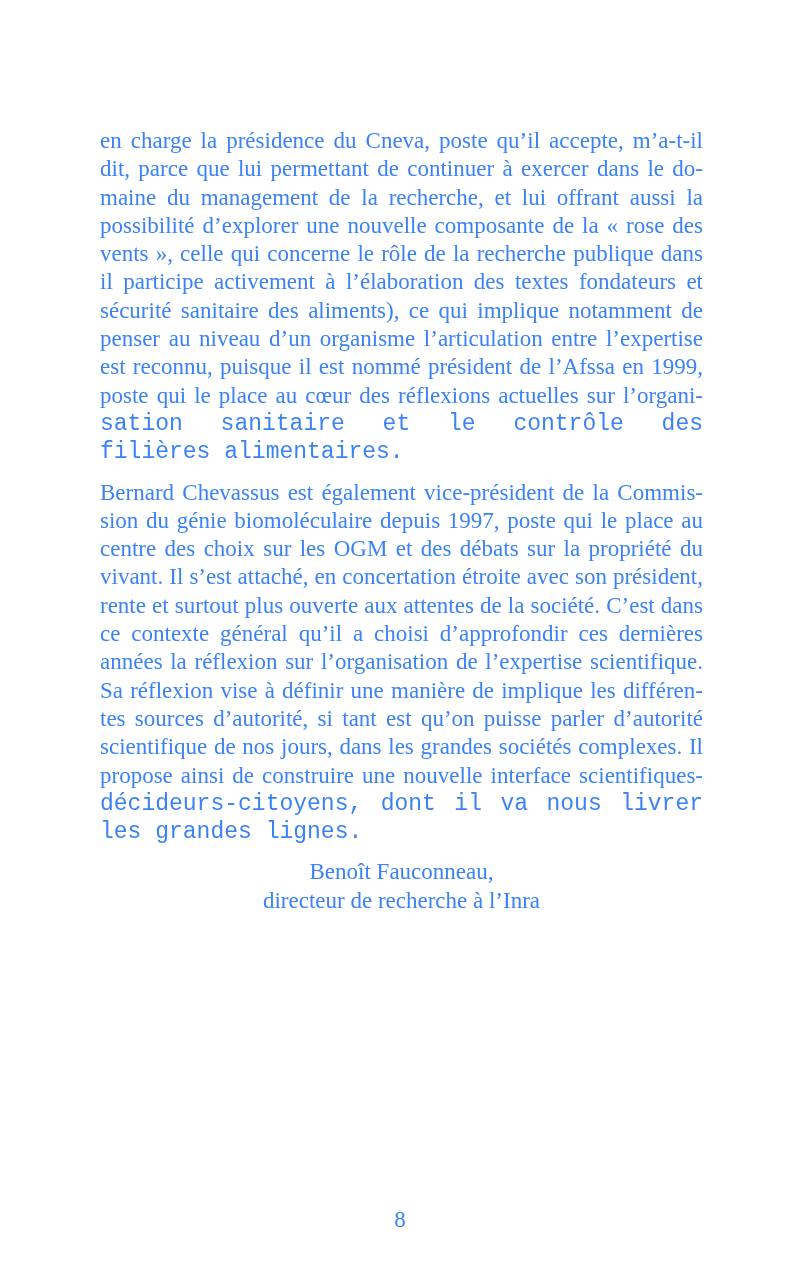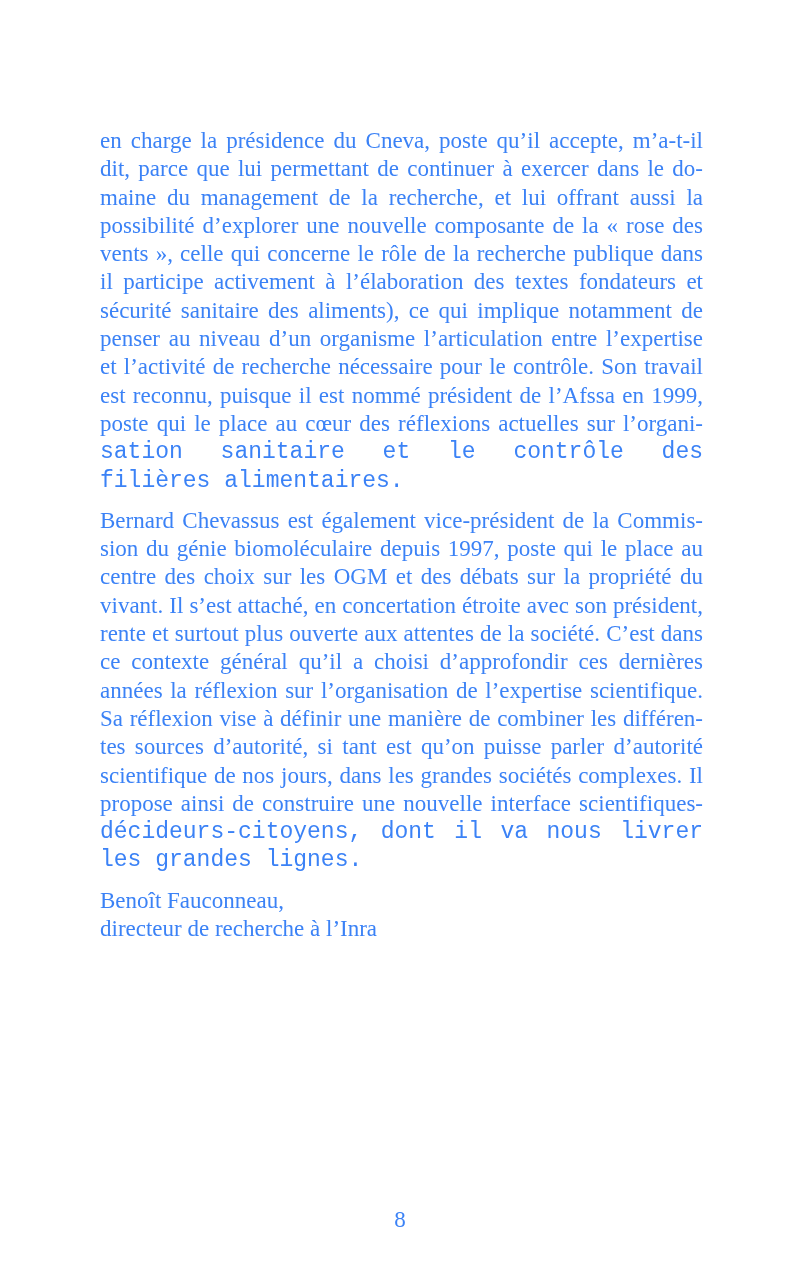--- a/index.html
+++ b/index.html
@@ -33,21 +33,21 @@
     -moz-text-align-last: justify;
     white-space: normal;
   }
   .line.last {
     text-align-last: left;
     font-family: Liberation Mono, monospace;
     -moz-text-align-last: left;
   }
   .signature {
     margin-top: 2px;
-    text-align: left;
+    text-align: center;
   }
   .page-number {
     position: absolute;
     top: 1206px;
     left: 0;
     width: 800px;
     text-align: center;
     font-size: 23px;
     line-height: 28px;
   }
@@ -59,34 +59,33 @@
   <div class="text-block">
     <div class="paragraph">
         <div class="line">en charge la présidence du Cneva, poste qu’il accepte, m’a-t-il</div>
         <div class="line">dit, parce que lui permettant de continuer à exercer dans le do-</div>
         <div class="line">maine du management de la recherche, et lui offrant aussi la</div>
         <div class="line">possibilité d’explorer une nouvelle composante de la « rose des</div>
         <div class="line">vents », celle qui concerne le rôle de la recherche publique dans</div>
         <div class="line">il participe activement à l’élaboration des textes fondateurs et</div>
         <div class="line">sécurité sanitaire des aliments), ce qui implique notamment de</div>
         <div class="line">penser au niveau d’un organisme l’articulation entre l’expertise</div>
-        <div class="line">et l’activité de recherche nécessaire pour le contrôle. Son travail</div>
         <div class="line">est reconnu, puisque il est nommé président de l’Afssa en 1999,</div>
         <div class="line">poste qui le place au cœur des réflexions actuelles sur l’organi-</div>
         <div class="line last">sation sanitaire et le contrôle des filières alimentaires.</div>
       </div>
     <div class="paragraph">
         <div class="line">Bernard Chevassus est également vice-président de la Commis-</div>
         <div class="line">sion du génie biomoléculaire depuis 1997, poste qui le place au</div>
         <div class="line">centre des choix sur les OGM et des débats sur la propriété du</div>
         <div class="line">vivant. Il s’est attaché, en concertation étroite avec son président,</div>
         <div class="line">rente et surtout plus ouverte aux attentes de la société. C’est dans</div>
         <div class="line">ce contexte général qu’il a choisi d’approfondir ces dernières</div>
         <div class="line">années la réflexion sur l’organisation de l’expertise scientifique.</div>
-        <div class="line">Sa réflexion vise à définir une manière de combiner les différen-</div>
+        <div class="line">Sa réflexion vise à définir une manière de implique les différen-</div>
         <div class="line">tes sources d’autorité, si tant est qu’on puisse parler d’autorité</div>
         <div class="line">scientifique de nos jours, dans les grandes sociétés complexes. Il</div>
         <div class="line">propose ainsi de construire une nouvelle interface scientifiques-</div>
         <div class="line last">décideurs-citoyens, dont il va nous livrer les grandes lignes.</div>
       </div>
     <div class="signature">
       <div>Benoît Fauconneau,</div>
       <div>directeur de recherche à l’Inra</div>
     </div>
   </div>

